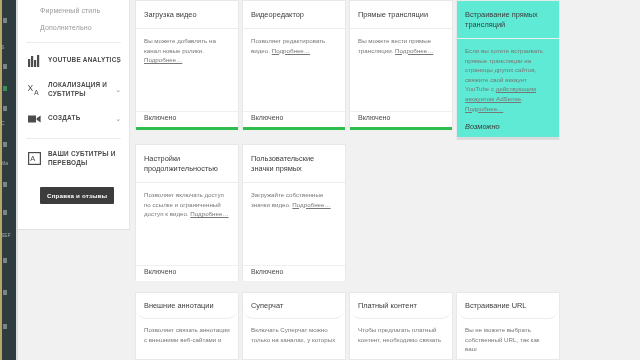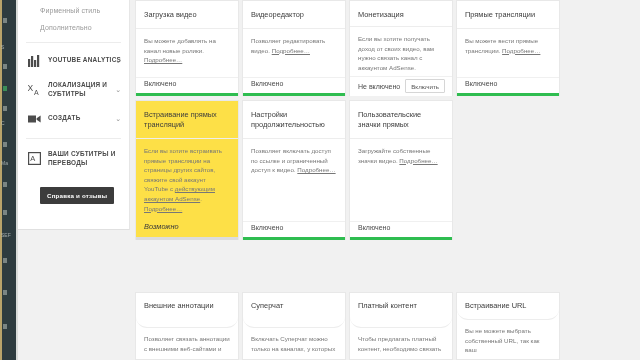--- a/index.html
+++ b/index.html
@@ -75,27 +75,27 @@
     width: 509px;
     display: grid;
     grid-template-columns: repeat(4, 104px);
     gap: 4px 3px;
     padding: 8px 0 0 4px;
   }
   .card {
     background: #fff;
     border: 1px solid #e8e8e8;
     border-bottom: none;
-    height: 96px;
+    height: 130px;
     display: flex; flex-direction: column;
     position: relative;
     overflow: hidden;
   }
   .card.tall { height: 140px; }
-  .card.greybg { background:#fde047; }
+  .card.greybg { background:#5eead4; }
 
   .card-title {
     font-size: 7.4px; color: #3c3c3c; font-weight: normal;
     padding: 9px 8px 8px 8px; line-height: 1.35;
     border-bottom: 1px solid #ededed;
     min-height: 26px;
   }
   .card-body {
     font-size: 6.2px; color: #777; line-height: 1.55;
     padding: 7px 8px 4px 8px; flex: 1 1 auto;
@@ -122,21 +122,21 @@
     border-top: none; padding-top: 0; margin-top: -7px; font-style: italic;
   }
   .card.overlap .status { font-size: 7.4px; color:#3a3a3a; }
 
   
   #row3 {
     position: absolute; left: 117px; top: 292px; width: 505px;
     display: grid; grid-template-columns: repeat(4, 104px); gap: 3px;
   }
   #row3 .card { height: 68px; border-bottom: 1px solid #e8e8e8; }
-  #row3 .card-title { padding: 8px 8px 16px 8px; min-height: 0; border-radius: 11px; }
+  #row3 .card-title { padding: 8px 8px 7px 8px; min-height: 0; border-radius: 11px; }
   #row3 .card-body { padding-top: 6px; }
 
   .gapfill {
     position:absolute; left:113px; top:281px; width:509px; height:11px; background:#f1f1f1;
   }
 </style>
 </head>
 <body>
 
 <div id="backdrop">
@@ -234,31 +234,20 @@
       <div class="card-body">
         <span>Позволяет редактировать видео.</span>
         <a href="#">Подробнее…</a>
       </div>
       <div class="card-foot">
         <span class="status">Включено</span>
       </div>
       <div class="bar green"></div>
     </div>
 
-    <div class="card">
-      <div class="card-title">Монетизация</div>
-      <div class="card-body">
-        <span>Если вы хотите получать доход от своих видео, вам нужно связать канал с аккаунтом AdSense.</span>
-      </div>
-      <div class="card-foot">
-        <span class="status">Не включено</span>
-        <span class="enablebtn">Включить</span>
-      </div>
-      <div class="bar red"></div>
-    </div>
 
     <div class="card">
       <div class="card-title">Прямые трансляции</div>
       <div class="card-body">
         <span>Вы можете вести прямые трансляции.</span>
         <a href="#">Подробнее…</a>
       </div>
       <div class="card-foot">
         <span class="status">Включено</span>
       </div>

